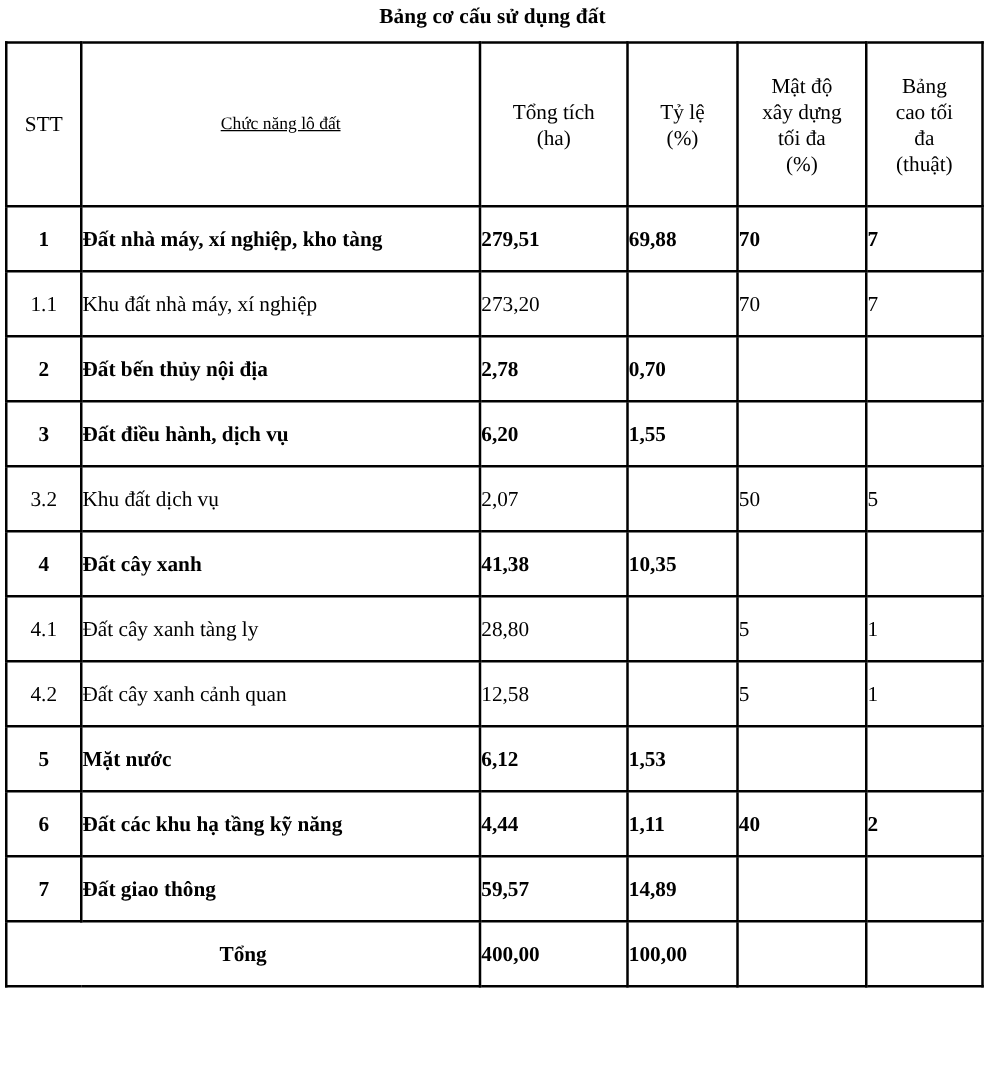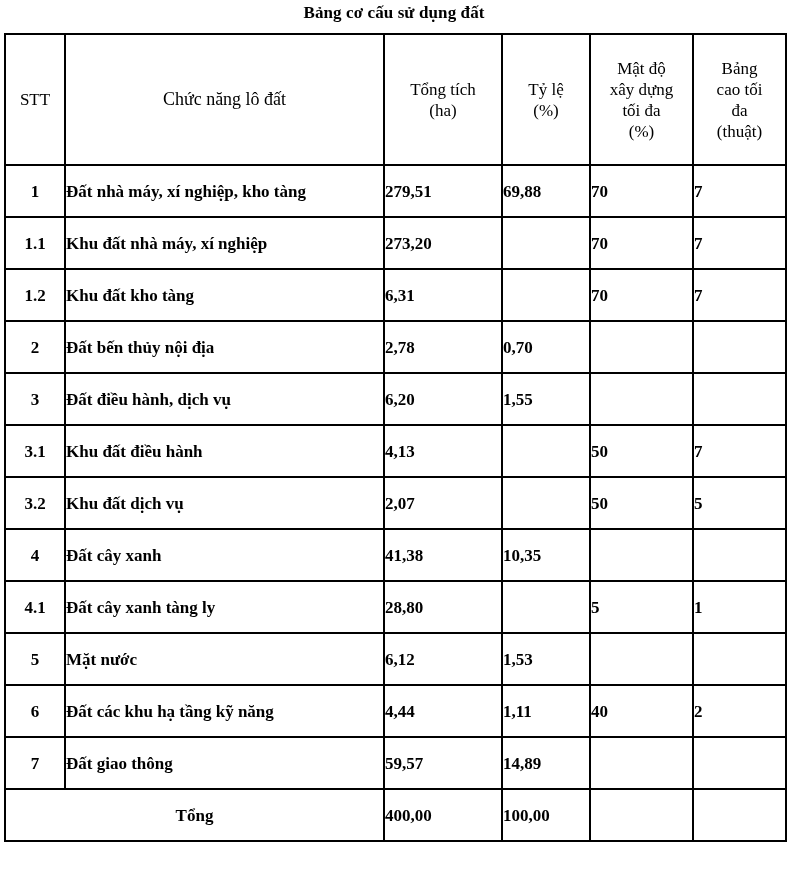--- a/index.html
+++ b/index.html
@@ -63,39 +63,39 @@
 
   thead th {
     height: 129px;
     text-align: center;
     font-weight: bold;
     font-size: 17px;
     line-height: 21px;
     padding: 2px 3px;
     margin-top: 32px;
   }
-  thead th.func-head { font-size: 18px; }
+  thead th.func-head { font-size: 14px; text-decoration: underline; }
 
   tbody tr { height: 50px; }
   tbody td { height: 50px; }
 
   td.stt {
     text-align: center;
     font-size: 17px;
   }
   td.func {
     text-align: left;
     padding-left: 12px;
     padding-right: 4px;
   }
   td.num {
     text-align: left;
   }
   tr.main td { font-weight: bold; }
-  tr.sub td  { font-weight: bold; }
+  tr.sub td  { font-weight: normal; }
   tr.total td { font-weight: bold; }
   td.total-label {
     text-align: center;
     font-weight: bold;
     padding-left: 0;
   }
 </style>
 </head>
 <body>
 
@@ -149,72 +149,64 @@
             <td class="num">7</td>
           </tr>
           <tr class="sub">
             <td class="stt">1.1</td>
             <td class="func">Khu đất nhà máy, xí nghiệp</td>
             <td class="num">273,20</td>
             <td class="num"></td>
             <td class="num">70</td>
             <td class="num">7</td>
           </tr>
-          <tr class="sub">
-            <td class="stt">1.2</td>
-            <td class="func">Khu đất kho tàng</td>
-            <td class="num">6,31</td>
-            <td class="num"></td>
-            <td class="num">70</td>
-            <td class="num">7</td>
-          </tr>
           <tr class="main">
             <td class="stt">2</td>
             <td class="func">Đất bến thủy nội địa</td>
             <td class="num">2,78</td>
             <td class="num">0,70</td>
             <td class="num"></td>
             <td class="num"></td>
           </tr>
           <tr class="main">
             <td class="stt">3</td>
             <td class="func">Đất điều hành, dịch vụ</td>
             <td class="num">6,20</td>
             <td class="num">1,55</td>
             <td class="num"></td>
             <td class="num"></td>
           </tr>
           <tr class="sub">
-            <td class="stt">3.1</td>
-            <td class="func">Khu đất điều hành</td>
-            <td class="num">4,13</td>
-            <td class="num"></td>
-            <td class="num">50</td>
-            <td class="num">7</td>
-          </tr>
-          <tr class="sub">
             <td class="stt">3.2</td>
             <td class="func">Khu đất dịch vụ</td>
             <td class="num">2,07</td>
             <td class="num"></td>
             <td class="num">50</td>
             <td class="num">5</td>
           </tr>
           <tr class="main">
             <td class="stt">4</td>
             <td class="func">Đất cây xanh</td>
             <td class="num">41,38</td>
             <td class="num">10,35</td>
             <td class="num"></td>
             <td class="num"></td>
           </tr>
           <tr class="sub">
             <td class="stt">4.1</td>
             <td class="func">Đất cây xanh tàng ly</td>
             <td class="num">28,80</td>
+            <td class="num"></td>
+            <td class="num">5</td>
+            <td class="num">1</td>
+          </tr>
+          <tr class="sub">
+            <td class="stt">4.2</td>
+            <td class="func">Đất cây xanh cảnh quan</td>
+            <td class="num">12,58</td>
             <td class="num"></td>
             <td class="num">5</td>
             <td class="num">1</td>
           </tr>
           <tr class="main">
             <td class="stt">5</td>
             <td class="func">Mặt nước</td>
             <td class="num">6,12</td>
             <td class="num">1,53</td>
             <td class="num"></td>

